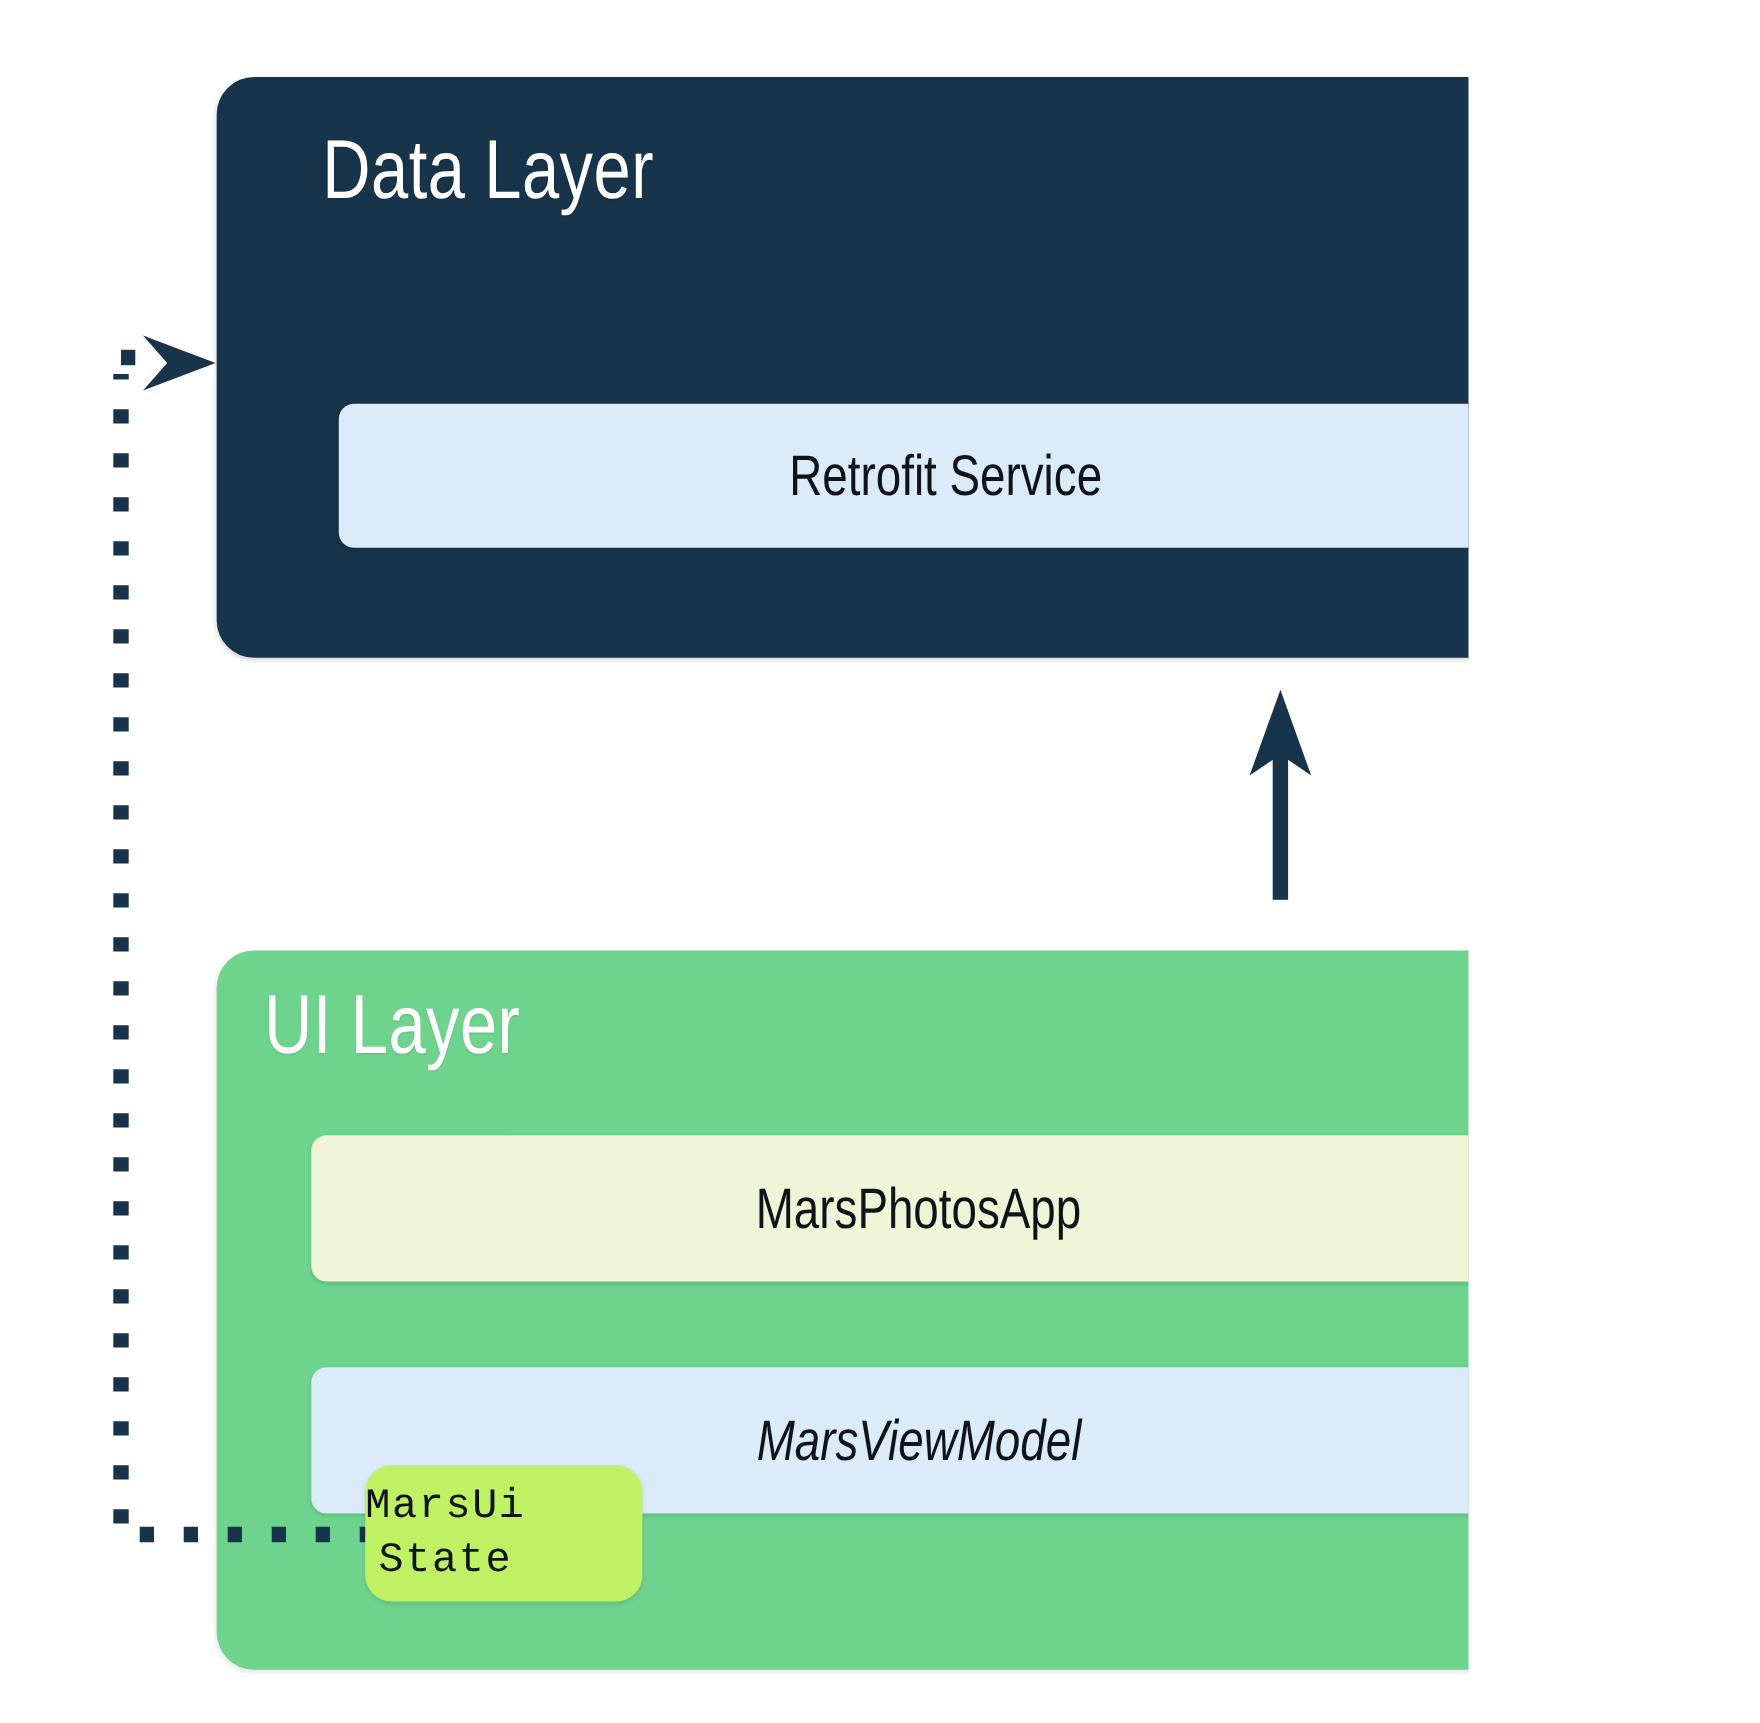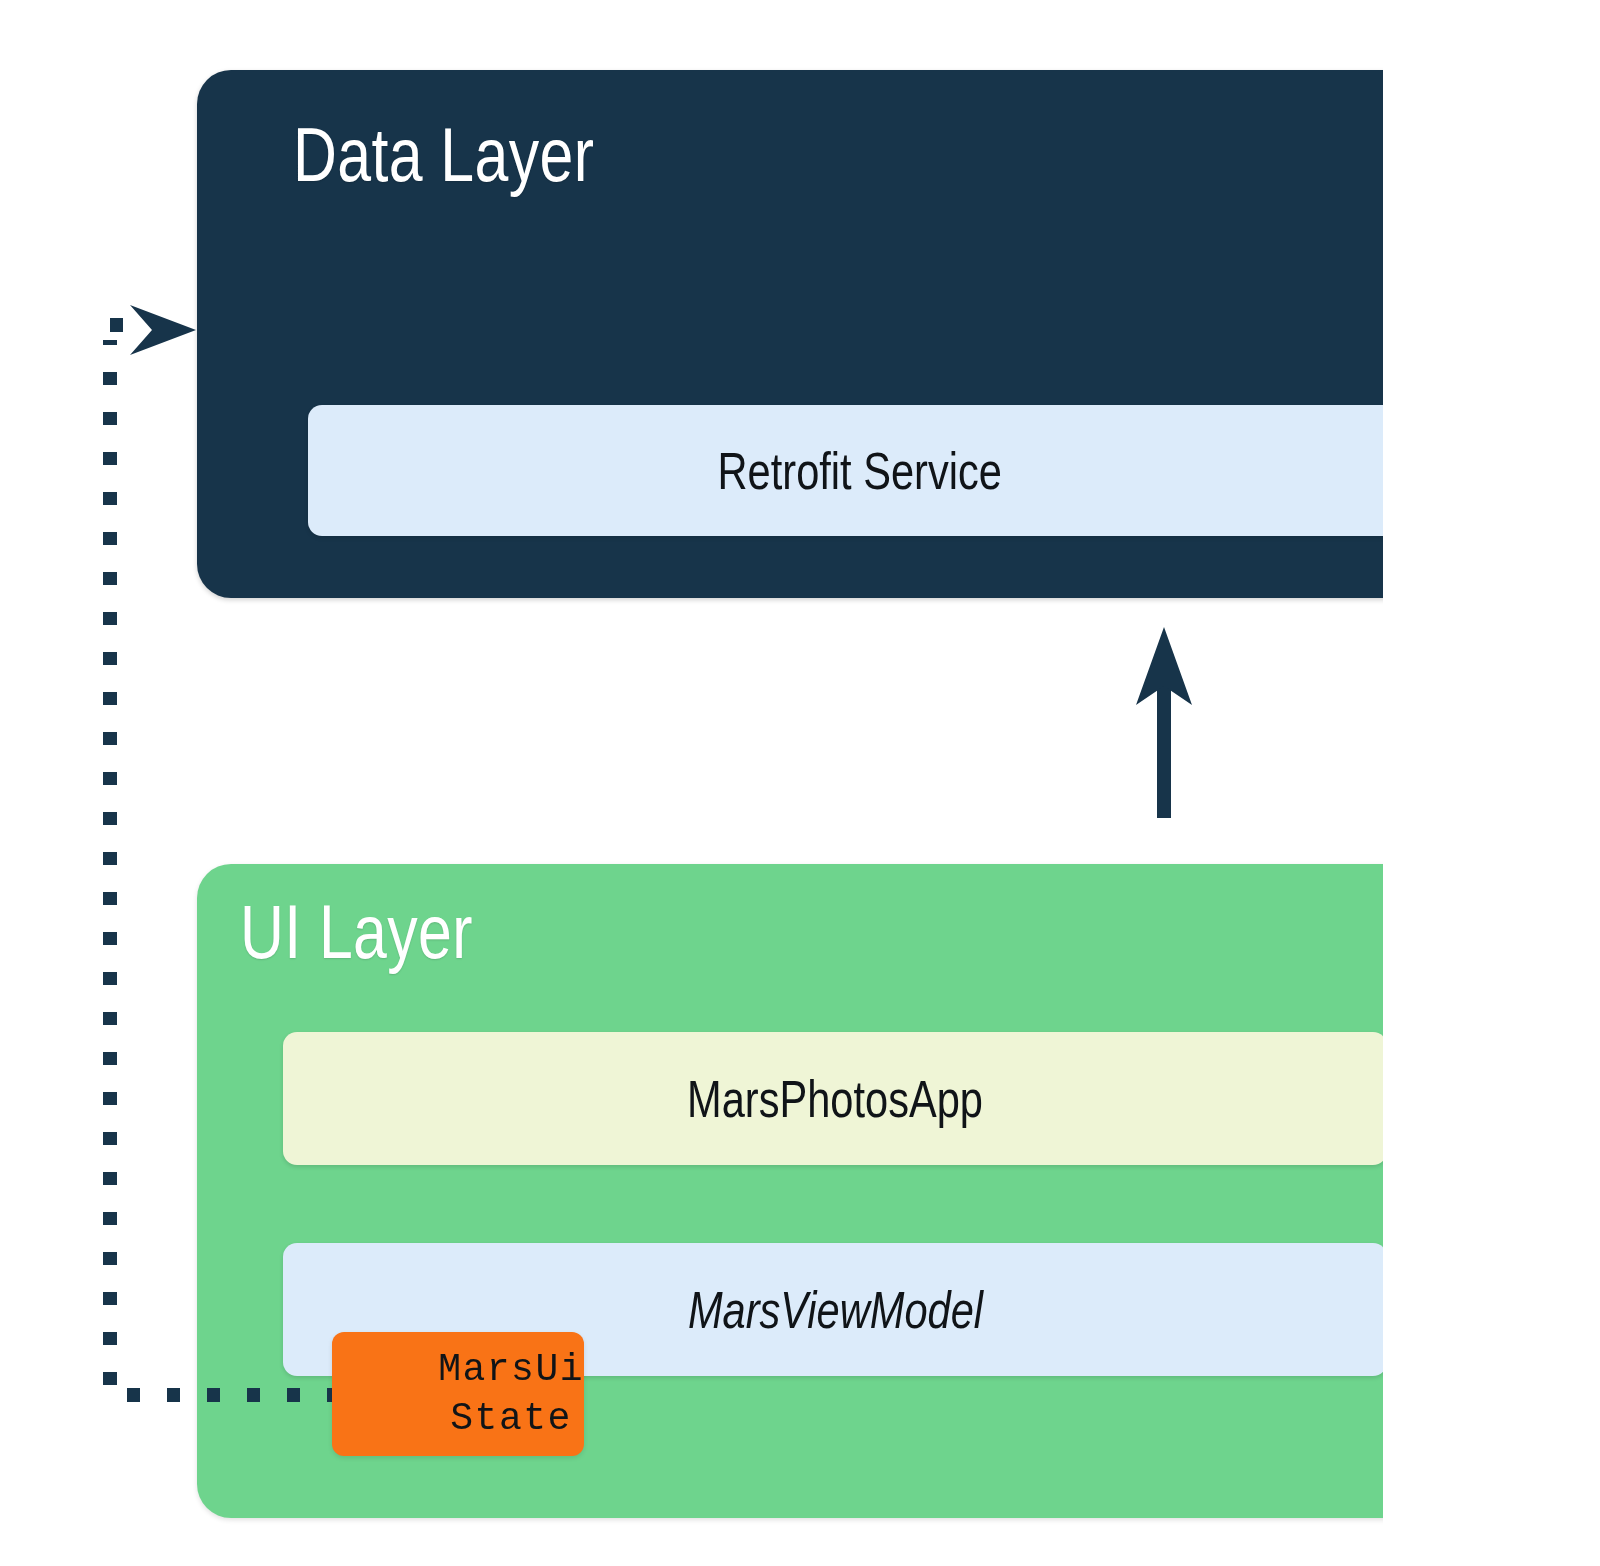--- a/index.html
+++ b/index.html
@@ -12,21 +12,20 @@
     font-family: "Liberation Sans", sans-serif;
     -webkit-font-smoothing: antialiased;
   }
 
   #diagram-canvas {
     position: relative;
     width: 1335px;
     height: 1566px;
     background: #ffffff;
     overflow: hidden;
-    padding-left: 48px;
   }
 
   
   .layer-box {
     position: absolute;
     box-sizing: border-box;
     border-radius: 34px;
   }
 
   #data-layer-box {
@@ -92,21 +91,20 @@
     transform: scaleX(0.80);
     transform-origin: center center;
   }
 
   #retrofit-service-box {
     left: 308px;
     top: 367px;
     width: 1104px;
     height: 131px;
     background: #dcebfa;
-    margin-top: 38px;
   }
 
   #mars-photos-app-box {
     left: 283px;
     top: 1032px;
     width: 1104px;
     height: 133px;
     background: #eff5d6;
     align-items: center;
   }
@@ -120,25 +118,25 @@
     font-style: italic;
   }
 
   
   #mars-ui-state-box {
     position: absolute;
     left: 332px;
     top: 1332px;
     width: 252px;
     height: 124px;
-    background: #f97316;
-    border-radius: 12px;
+    background: #bef264;
+    border-radius: 24px;
     display: flex;
     align-items: center;
-    justify-content: flex-end;
+    justify-content: flex-start;
     box-shadow: 0 2px 5px rgba(0,0,0,0.10);
     z-index: 6;
   }
 
   #mars-ui-state-label {
     font-family: "Liberation Mono", "DejaVu Sans Mono", monospace;
     font-size: 38px;
     line-height: 1.30;
     color: #111417;
     text-align: center;

